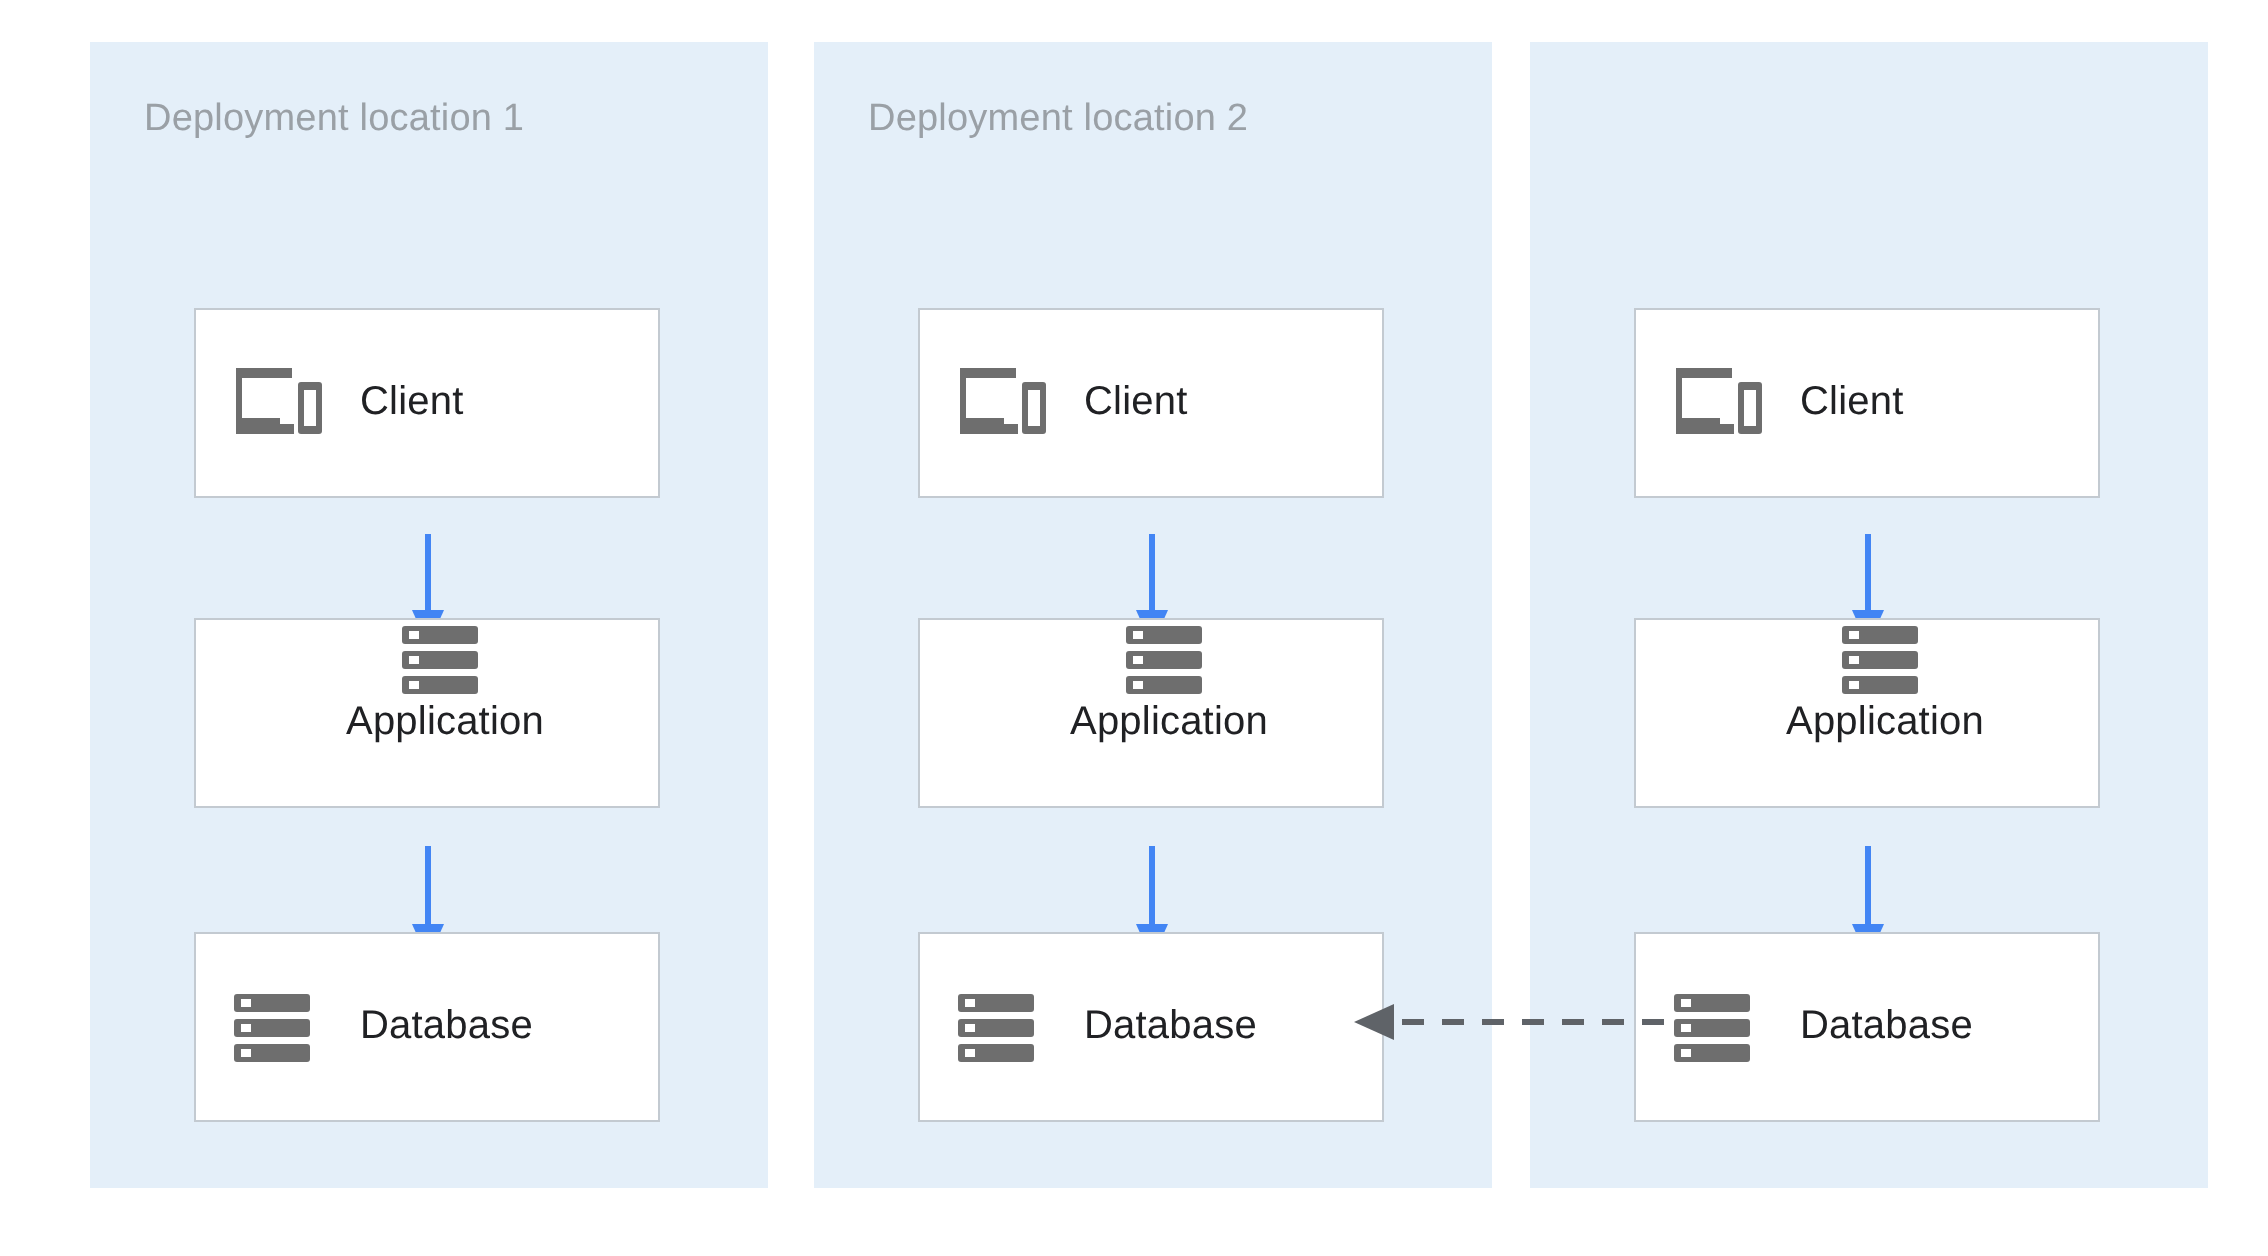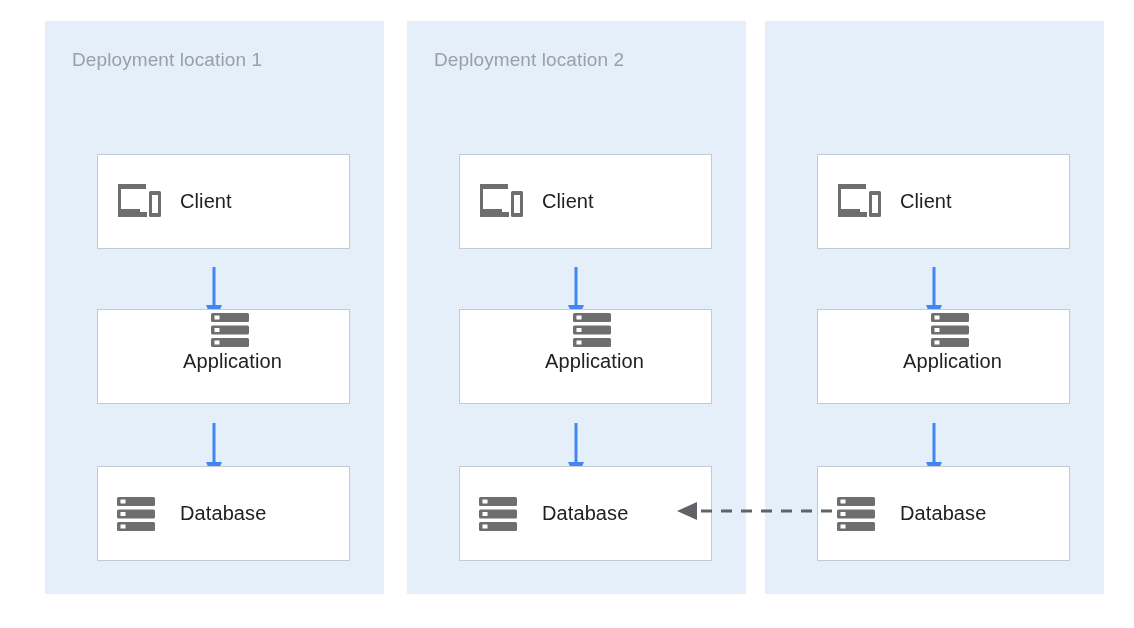--- a/index.html
+++ b/index.html
@@ -42,21 +42,21 @@
     letter-spacing: 0.1px;
   }
 
   .node {
     position: absolute;
     background: #ffffff;
     border: 1px solid #C3CAD1;
     box-sizing: border-box;
     display: flex;
     align-items: center;
-    width: 253px;
+    width: 233px;
     height: 95px;
     left: 52px;
   }
   .node.client   { top: 133px; }
   .node.app      { top: 288px; flex-direction: column; }
   .node.database { top: 445px; }
 
   .node-icon {
     width: 46px;
     height: 40px;

